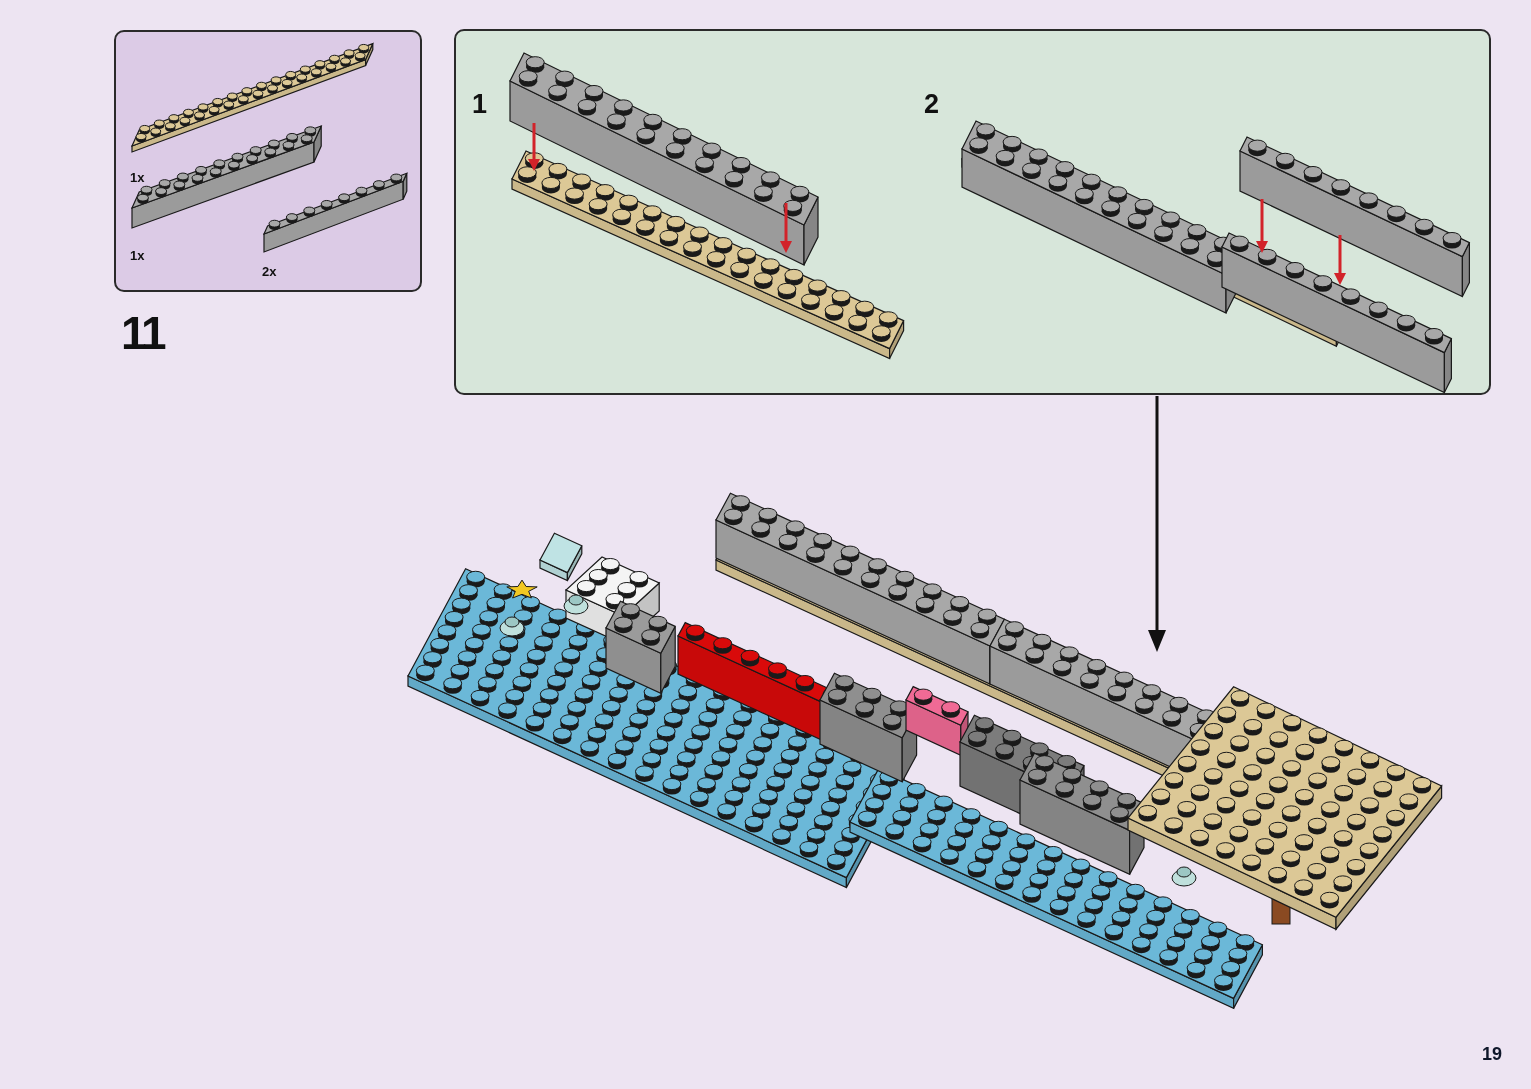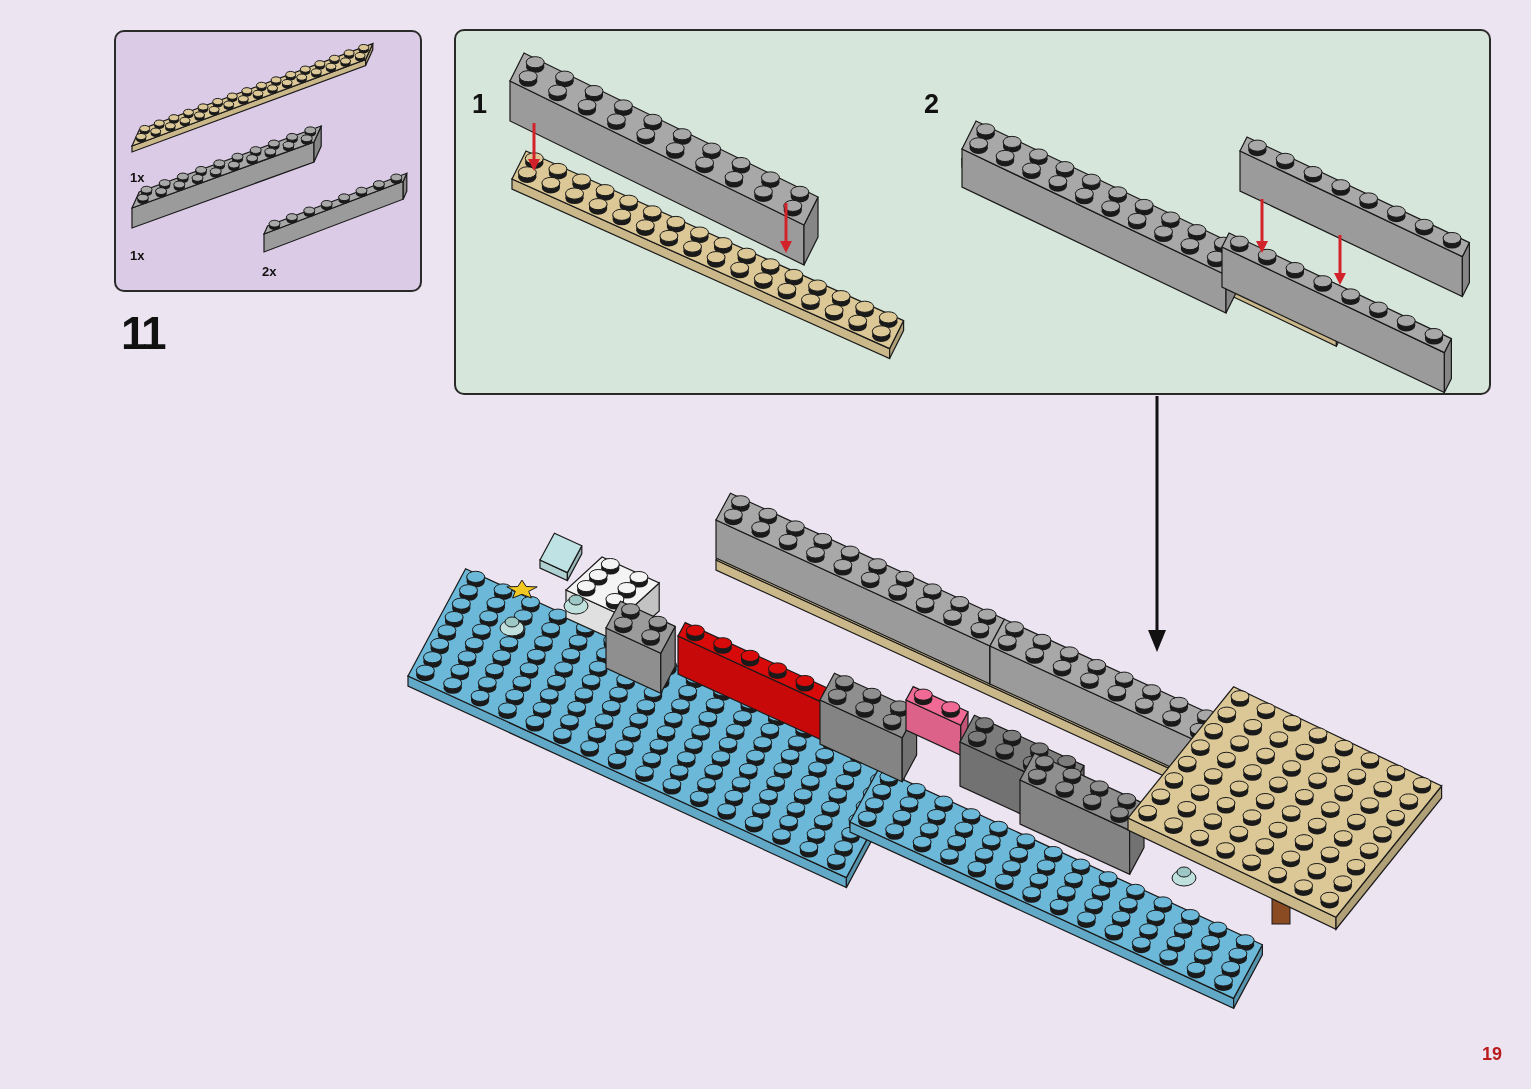--- a/index.html
+++ b/index.html
@@ -20,21 +20,21 @@
     box-sizing: border-box;
   }
   .qty { position: absolute; font-weight: bold; font-size: 13px; color: #111; }
   .step-number {
     position: absolute; left: 113px; top: 306px; font-weight: bold;
     font-size: 46px; color: #111; letter-spacing: -3px; margin-left: 8px;
   }
   .sub-step { position: absolute; font-weight: bold; font-size: 27px; color: #111; }
   .page-number {
     position: absolute; left: 1482px; top: 1044px; font-weight: bold;
-    font-size: 18px; color: #b91c1c;
+    font-size: 18px; color: #0f172a;
   }
   svg.layer { position: absolute; left: 0; top: 0; }
 </style>
 </head>
 <body>
 
 <div class="parts-panel">
   <svg class="layer" width="308" height="262" id="parts-svg">
       <g>
         <polygon points="16.0,114.0 249.6,27.6 249.6,33.6 16.0,120.0" fill="#cab88a" stroke="#1a1a1a" stroke-width="1.2"></polygon>

